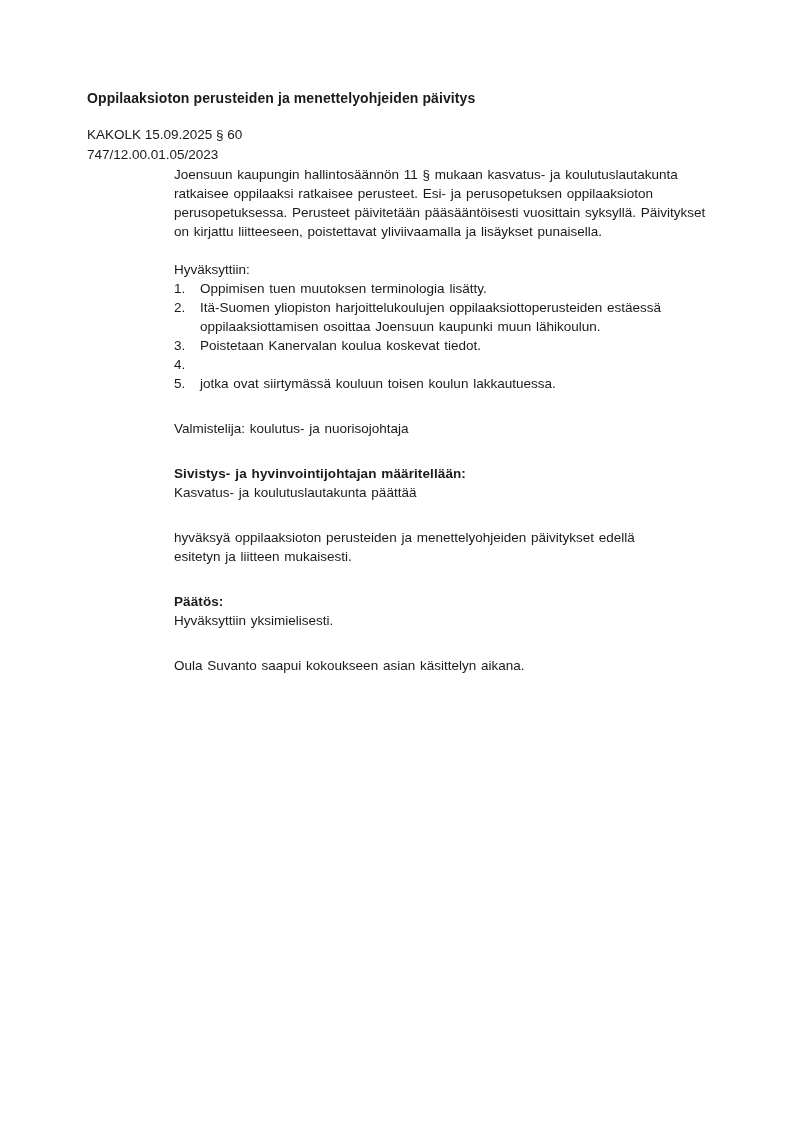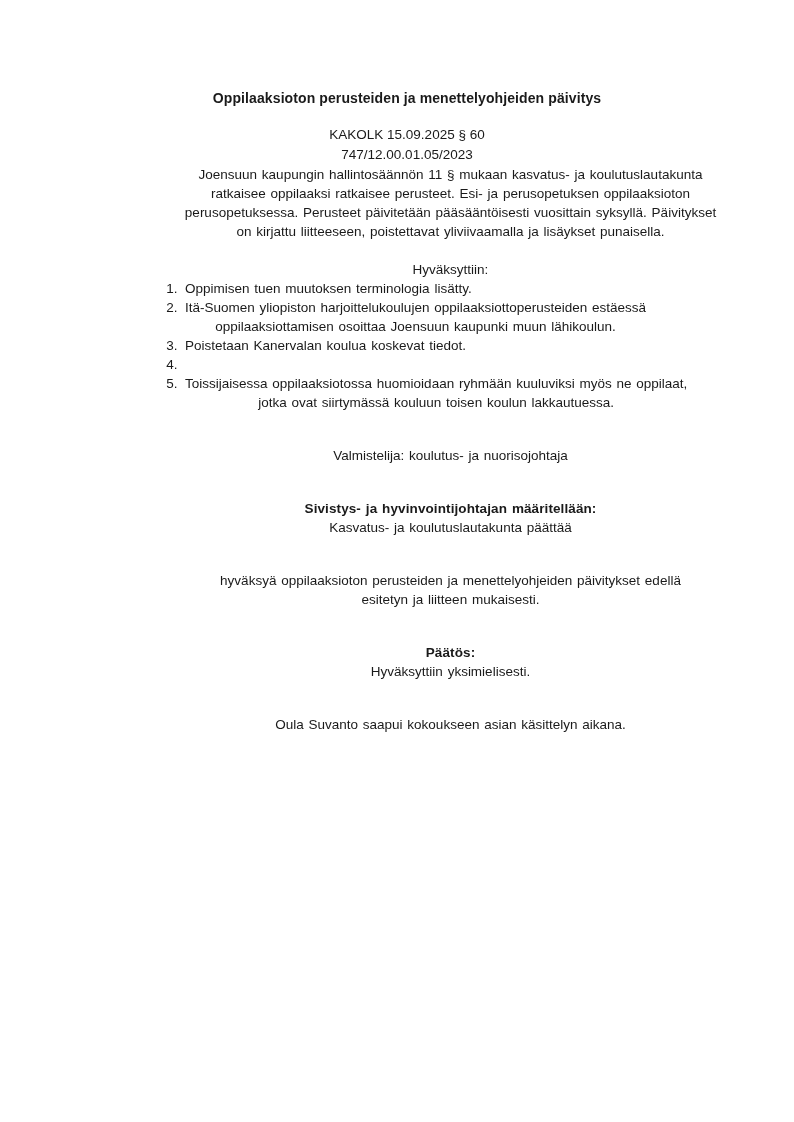--- a/index.html
+++ b/index.html
@@ -13,24 +13,23 @@
     font-family: "Liberation Sans", sans-serif;
     font-size: 13.5px;
     line-height: 19px;
     color: #1a1a1a;
     position: relative;
     overflow: hidden;
     -webkit-font-smoothing: antialiased;
   }
   .doc {
     position: absolute;
-    left: 72px;
+    left: 87px;
     top: 89px;
     width: 670px;
-    text-align: center;
   }
   .doc-title {
     font-weight: bold;
     font-size: 14px;
     line-height: 19px;
     letter-spacing: 0.1px;
   }
   .meta {
     margin-top: 17px;
   }
@@ -52,21 +51,21 @@
   }
   .list-item {
     display: flex;
     align-items: flex-start;
   }
   .list-num {
     width: 26px;
     flex: 0 0 26px;
   }
   .block-gap {
-    margin-top: 34px;
+    margin-top: 26px;
   }
   .bold-heading {
     font-weight: bold;
     letter-spacing: 0.1px;
   }
 </style>
 </head>
 <body>
 
 <div class="doc">
@@ -113,21 +112,20 @@
         </div>
       </div>
 
       <div class="list-item">
         <div class="list-num">4.</div>
       </div>
 
       <div class="list-item">
         <div class="list-num">5.</div>
         <div>
-          <div class="line">Toissijaisessa oppilaaksiotossa huomioidaan ryhmään kuuluviksi myös ne oppilaat,</div>
           <div class="line">jotka ovat siirtymässä kouluun toisen koulun lakkautuessa.</div>
         </div>
       </div>
 
     </div>
 
     <div class="block-gap">Valmistelija: koulutus- ja nuorisojohtaja</div>
 
     <div class="block-gap bold-heading">Sivistys- ja hyvinvointijohtajan määritellään:</div>
 

